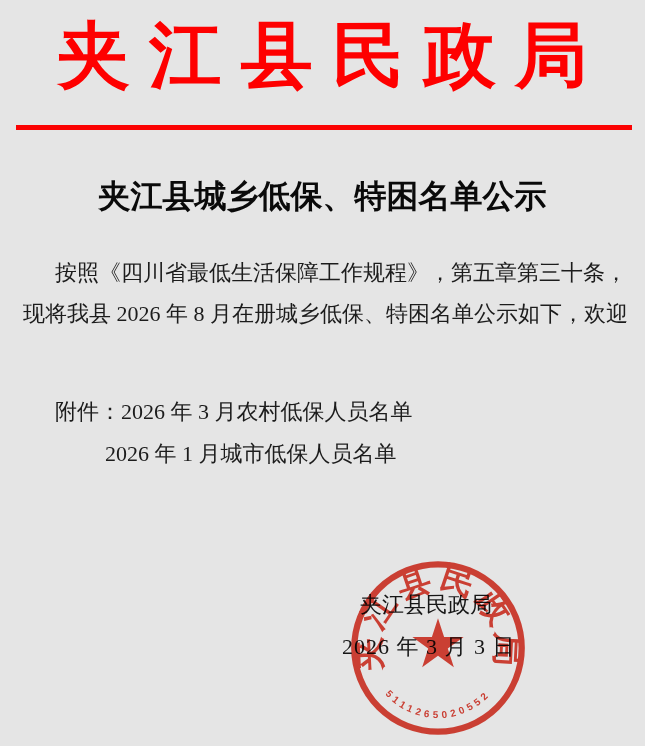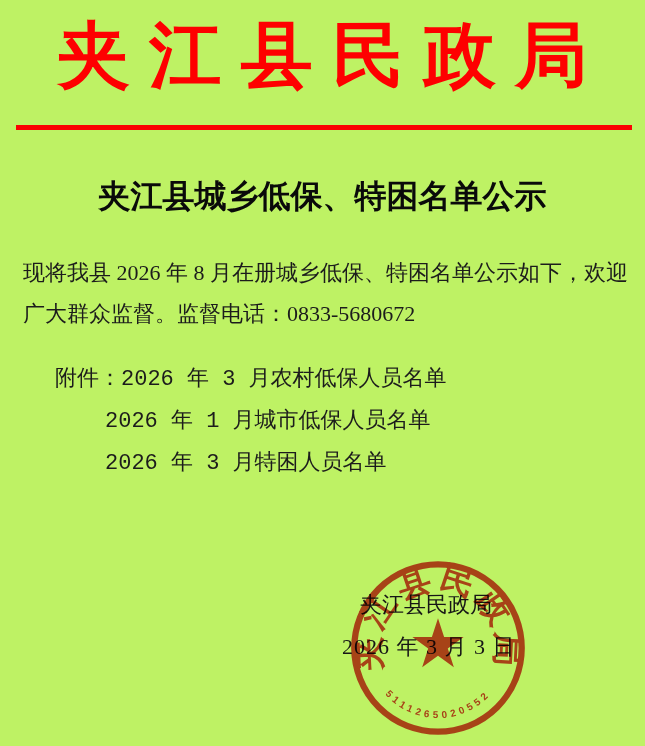--- a/index.html
+++ b/index.html
@@ -1,20 +1,20 @@
 <!DOCTYPE html>
 <html><head>
 <meta charset="utf-8">
 <style>
   html, body { margin: 0; padding: 0; background: #ffffff; }
   .page {
     position: relative;
     width: 645px;
     height: 746px;
-    background: #bef264;
+    background: #e5e5e5;
     overflow: hidden;
     font-family: "Liberation Serif", "DejaVu Serif", serif;
     color: #1c1c1c;
   }
 
   
   .agency-header {
     position: absolute;
     top: 14px;
     left: 0;
@@ -68,25 +68,24 @@
     height: 41px;
     line-height: 41px;
     white-space: nowrap;
   }
   .line.indent { text-indent: 32px; }
 
   
   .attachments {
     position: absolute;
     left: 23px;
-    top: 359px;
+    top: 391px;
     width: 600px;
     font-size: 22px;
     color: #1c1c1c;
-    font-family: Liberation Mono, monospace;
   }
   .attachments .line {
     height: 42px;
     line-height: 42px;
     white-space: nowrap;
   }
   .attach-first { padding-left: 32px; }
   .attach-rest  { padding-left: 82px; }
 
   
@@ -139,30 +138,29 @@
 
 <div class="page">
 
   <div class="agency-header">夹江县民政局</div>
 
   <div class="red-rule"></div>
 
   <h1 class="doc-title">夹江县城乡低保、特困名单公示</h1>
 
   <div class="body-text">
+    <div class="line indent">按照《四川省最低生活保障工作规程》，第五章第三十条，</div>
     <div class="line">现将我县 2026 年 8 月在册城乡低保、特困名单公示如下，欢迎</div>
-    <div class="line">广大群众监督。监督电话：0833-5680672</div>
   </div>
 
   <div class="attachments">
     <div class="line attach-first">
       <span>附件：</span><span>2026 年 3 月农村低保人员名单</span>
     </div>
     <div class="line attach-rest">2026 年 1 月城市低保人员名单</div>
-    <div class="line attach-rest">2026 年 3 月特困人员名单</div>
   </div>
 
   <div class="signature">夹江县民政局</div>
 
   <div class="sig-date">2026 年 3 月 3 日</div>
 
   <div class="seal">
     <svg viewBox="0 0 200 200" xmlns="http://www.w3.org/2000/svg">
       <circle cx="100" cy="100" r="93" fill="none" stroke="#df382a" stroke-width="7"></circle>
 

